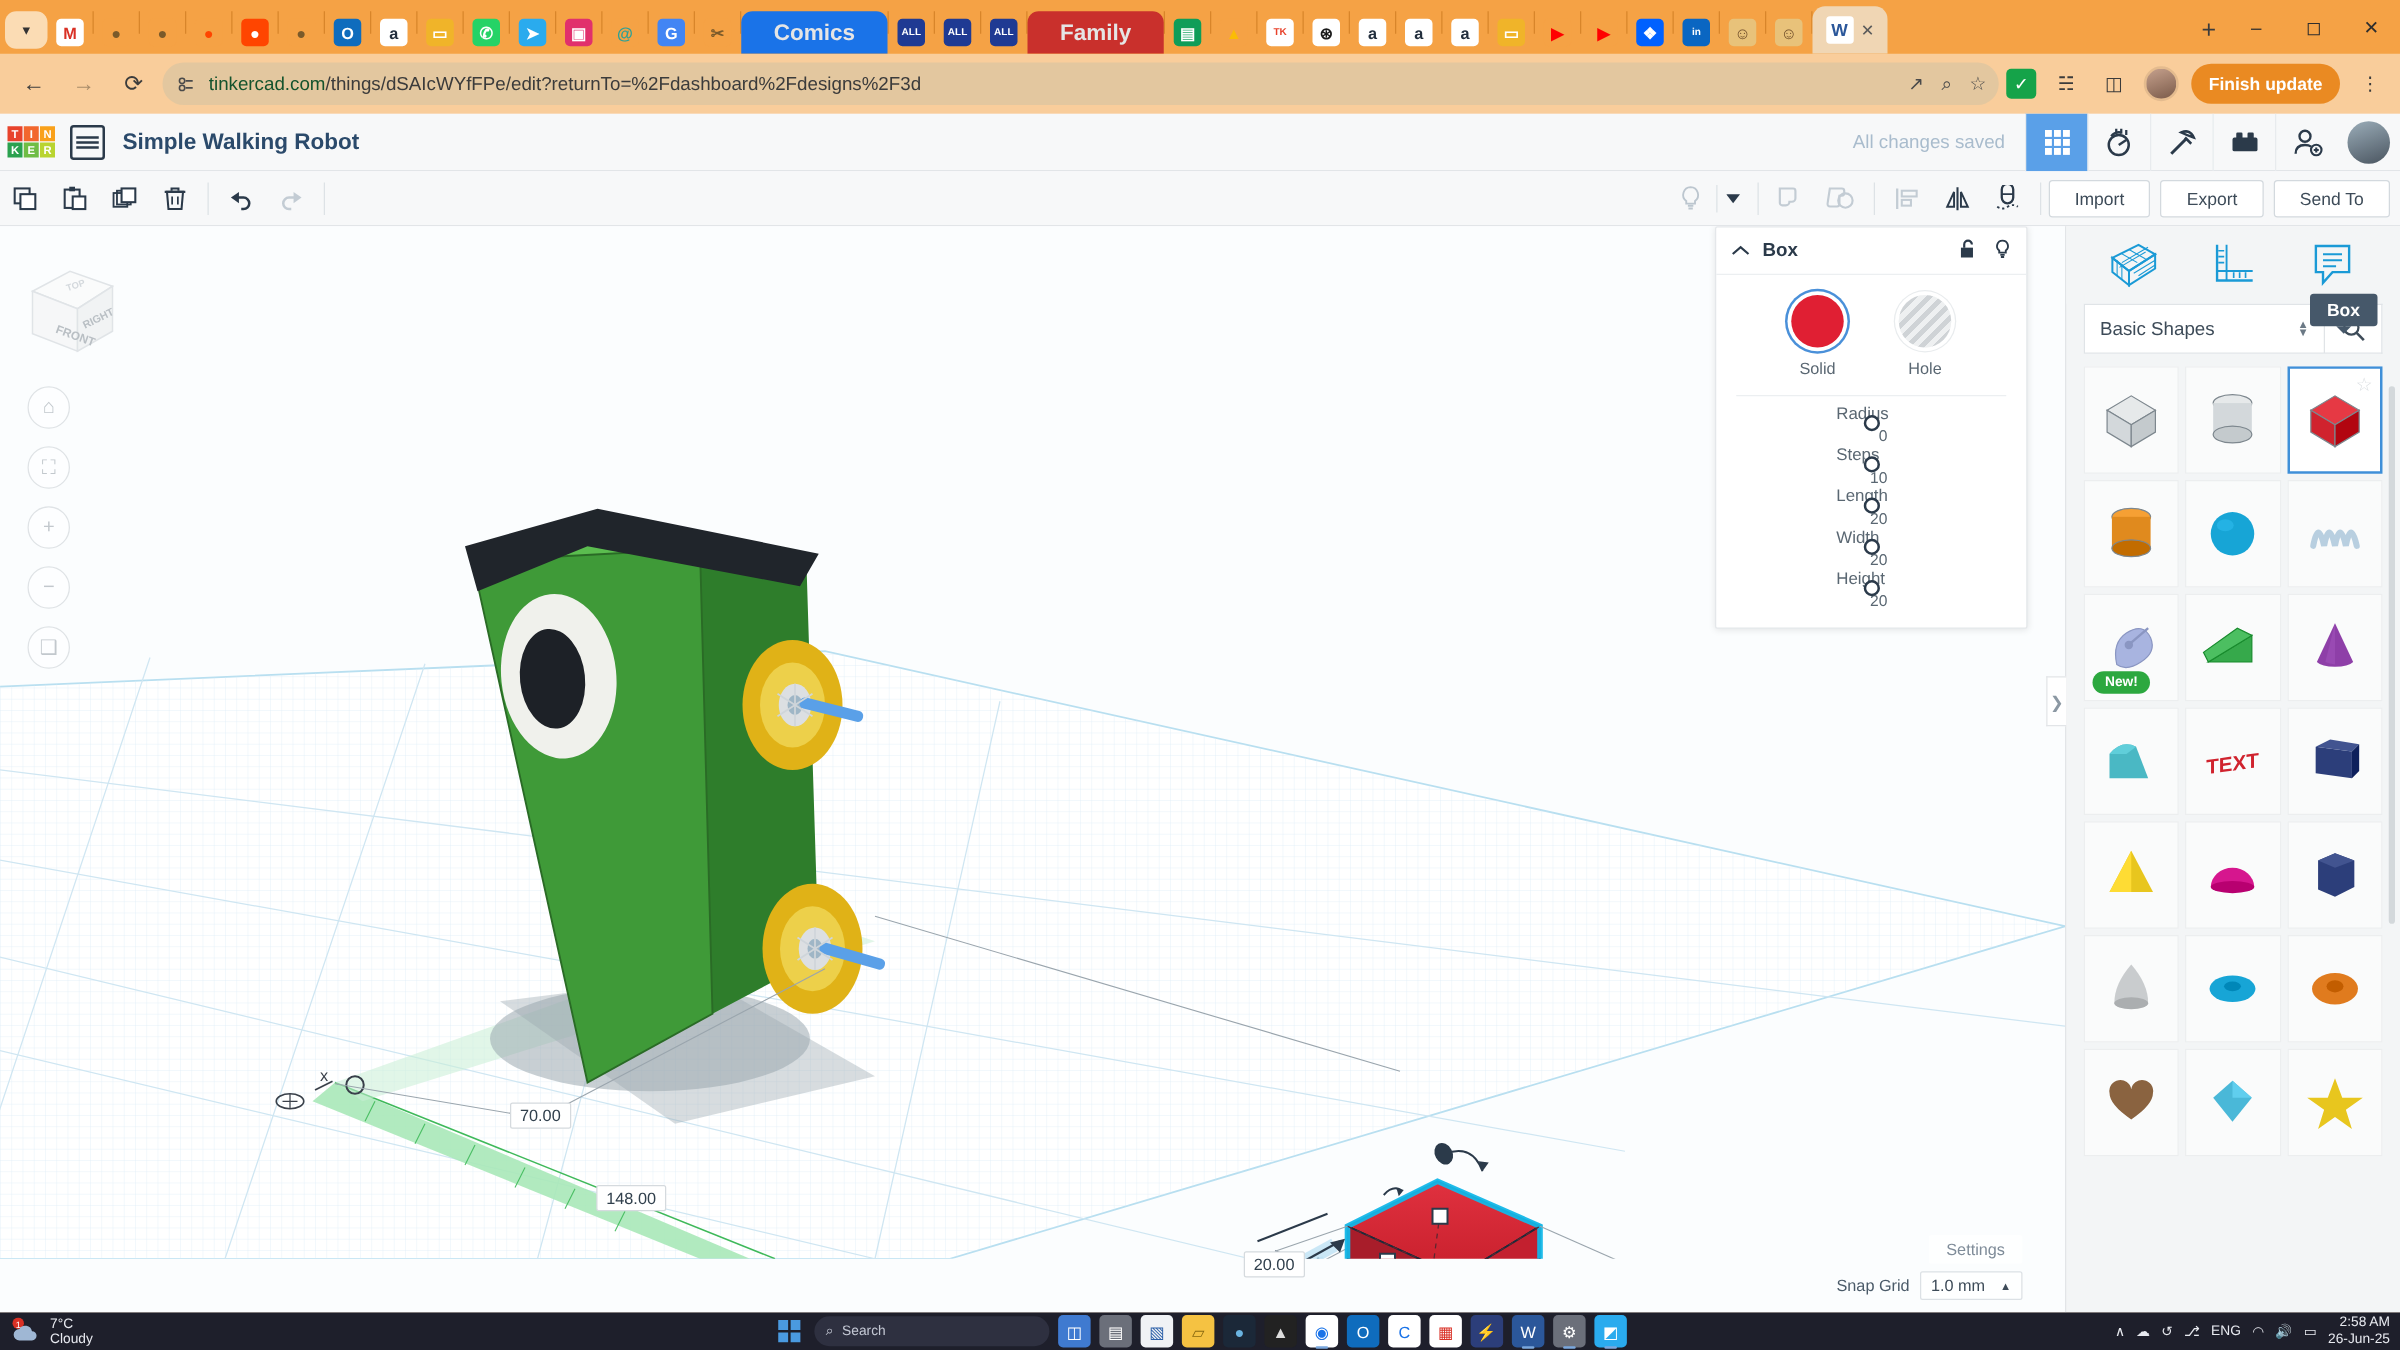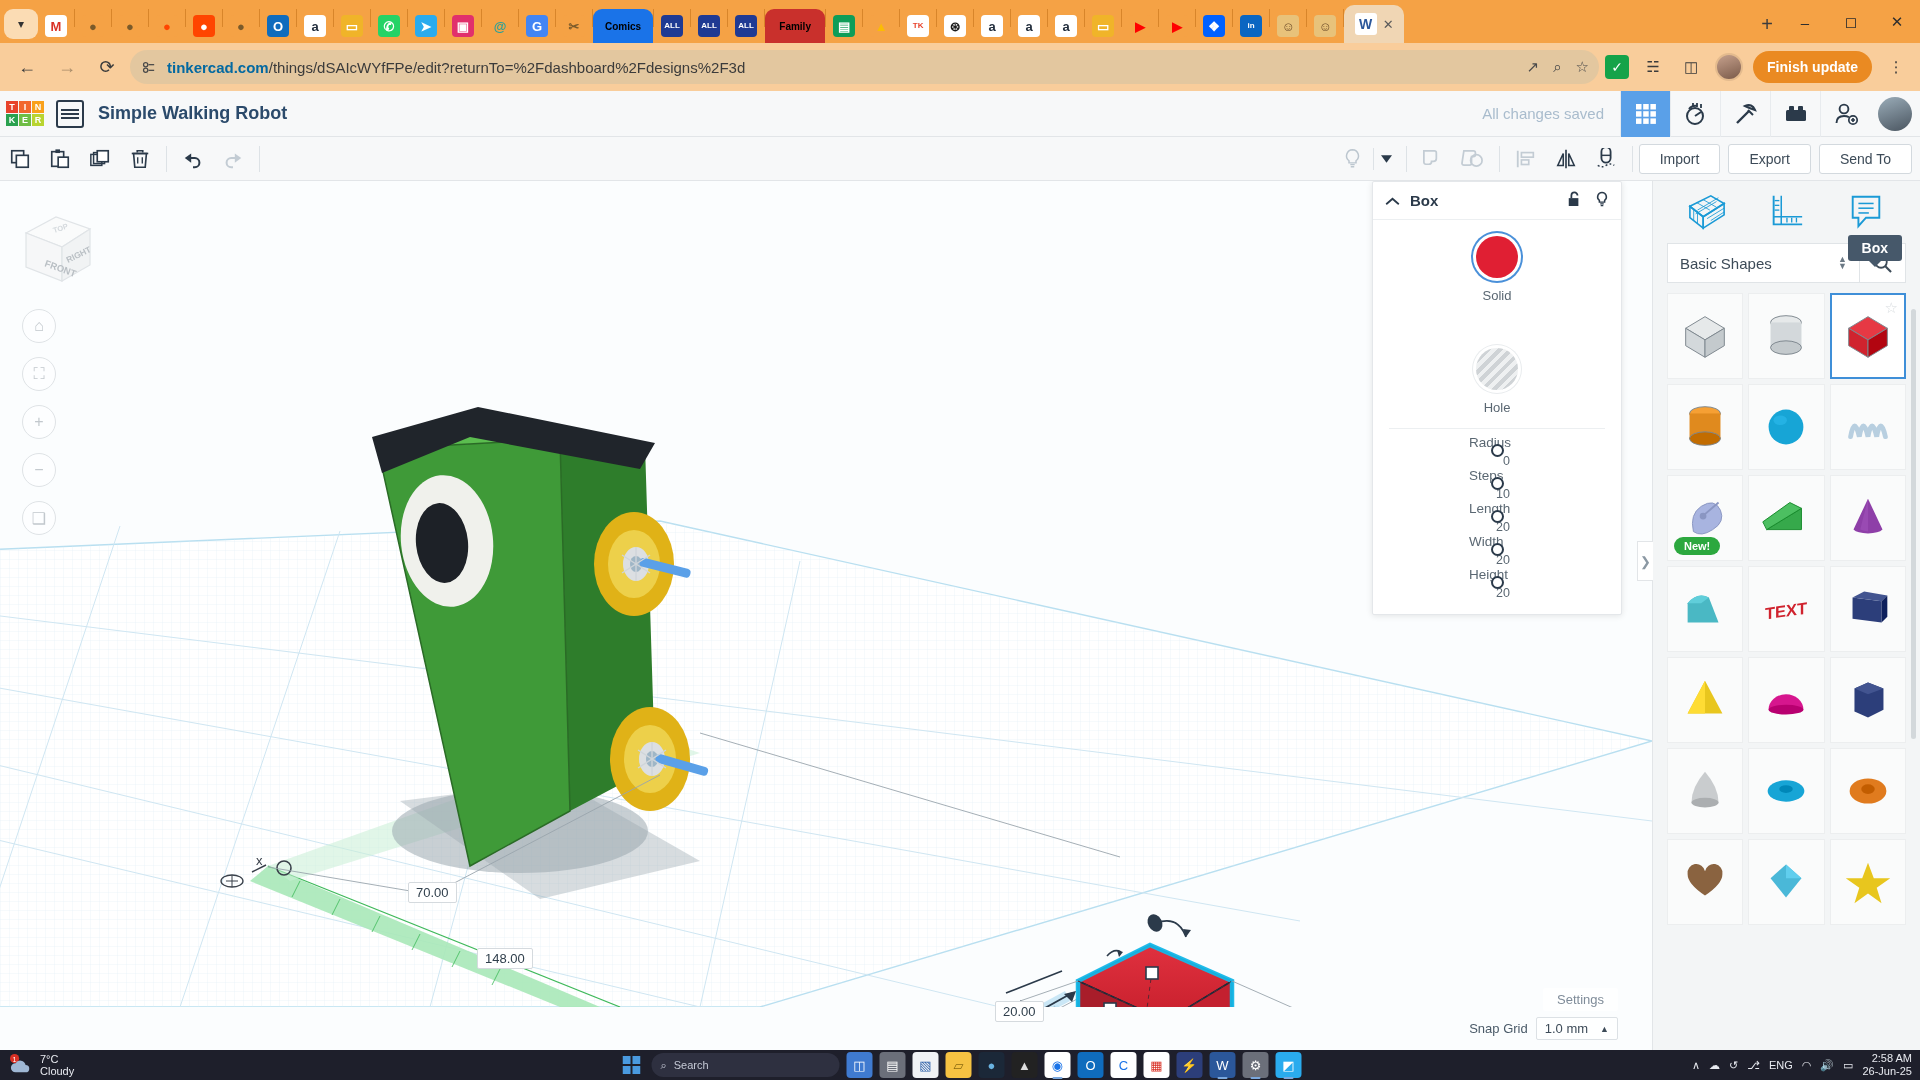--- a/index.html
+++ b/index.html
@@ -28,21 +28,21 @@
     margin-bottom: 0px; position: relative; flex: 0 0 auto; cursor: pointer;
   }
   .tab.icononly { width: 36px; }
   .tab-sep { width:1px; height:18px; background:#d8852a; align-self:center; margin-bottom:8px; flex:0 0 auto;}
   .tab .favicon {
     width: 22px; height: 22px; border-radius: 4px; display:flex; align-items:center;
     justify-content:center; font-size:13px; font-weight:bold; color:#fff; overflow:hidden;
     line-height:1;
   }
   .tab.labeled {
-    padding: 0 12px; border-radius: 9px 9px 0 0; color:#000000; font-size:10px;
+    padding: 0 26px; border-radius: 9px 9px 0 0; color:#e5e5e5; font-size:18px;
     font-weight: 600; height: 34px; min-width: 60px;
   }
   .tab.active-tab {
     background: #f0d6b4; border-radius: 10px 10px 0 0; width: 60px; height: 38px;
   }
   .tab.active-tab .favicon { background:#fff; color:#2b579a; border-radius:3px; font-size:14px;}
   .tab-close { margin-left:6px; font-size:13px; color:#5b5b5b; }
   .newtab-btn { width: 30px; height:30px; display:flex; align-items:center; justify-content:center;
     font-size: 20px; color:#3c3c3c; margin-bottom:4px; cursor:pointer; flex:0 0 auto;}
   .win-controls { display:flex; align-items:center; margin-left:auto; margin-bottom:6px; flex:0 0 auto;}
@@ -54,21 +54,21 @@
     padding: 0 10px; gap: 6px;
   }
   .nav-btn { width:34px; height:34px; border-radius:50%; display:flex; align-items:center;
     justify-content:center; font-size:18px; color:#3c3c3c; cursor:pointer; flex:0 0 auto;}
   .nav-btn.dim { color:#a98c6a; }
   .urlbox {
     flex: 1 1 auto; height: 34px; background:#e3c79f; border-radius: 17px;
     display:flex; align-items:center; padding: 0 10px; gap:10px; min-width:0;
   }
   .url-text { font-size: 15px; color:#3b3b3b; white-space:nowrap; overflow:hidden; text-overflow:ellipsis; }
-  .url-text b { color:#0369a1; font-weight: 700; }
+  .url-text b { color:#14532d; font-weight: 400; }
   .url-icons { display:flex; align-items:center; gap:14px; margin-left:auto; flex:0 0 auto; }
   .url-icons span { font-size:15px; color:#4a4a4a; cursor:pointer; }
   .omni-right { display:flex; align-items:center; gap:10px; flex:0 0 auto; }
   .ext-icon { width:28px;height:28px;display:flex;align-items:center;justify-content:center;
      font-size:15px;color:#3b3b3b;cursor:pointer;}
   .green-check { width:24px;height:24px;border-radius:4px;background:#15a349;color:#fff;
      display:flex;align-items:center;justify-content:center;font-size:14px;}
   .avatar-sm { width:28px;height:28px;border-radius:50%;
      background: linear-gradient(160deg,#c6a18d,#7a5a49); border:2px solid #e4bb8e;}
   .finish-update {
@@ -129,21 +129,21 @@
   
   .inspector {
     position:absolute; right: 30px; top: 0px; width: 250px; background:#fff;
     border:1px solid #e4e7ea; box-shadow:0 1px 6px rgba(0,0,0,.10); border-radius:2px;
   }
   .ins-head { height:38px; display:flex;align-items:center; padding:0 12px; gap:10px;
      border-bottom:1px solid #eceff1;}
   .ins-head .ttl { font-size:15px;font-weight:bold;color:#2b3a4a; }
   .ins-head .rt { margin-left:auto; display:flex; gap:14px; color:#2b3a4a; font-size:14px; }
   .ins-body { padding: 16px 14px 14px; }
-  .swatches { display:flex; justify-content:center; gap:44px; margin-bottom:10px;flex-direction:column; }
+  .swatches { display:flex; justify-content:center; gap:44px; margin-bottom:10px; }
   .sw { text-align:center; cursor:pointer; }
   .sw .circ { width:42px;height:42px;border-radius:50%; margin:0 auto 8px; }
   .sw.solid .circ { background:#e01f33; box-shadow:0 0 0 3px #fff, 0 0 0 5px #4a90d9; }
   .sw.hole .circ {
      background: repeating-linear-gradient(135deg,#cfd3d6 0 4px,#eef0f1 4px 8px);
      box-shadow: 0 0 0 3px #fff, 0 0 0 4px #e9ecee;
   }
   .sw label { font-size:13px; color:#5a6772; }
   .ins-sep { height:1px;background:#eceff1; margin: 12px 2px 6px; }
   .prow { display:flex;align-items:center; height:33px;flex-direction:column; }

